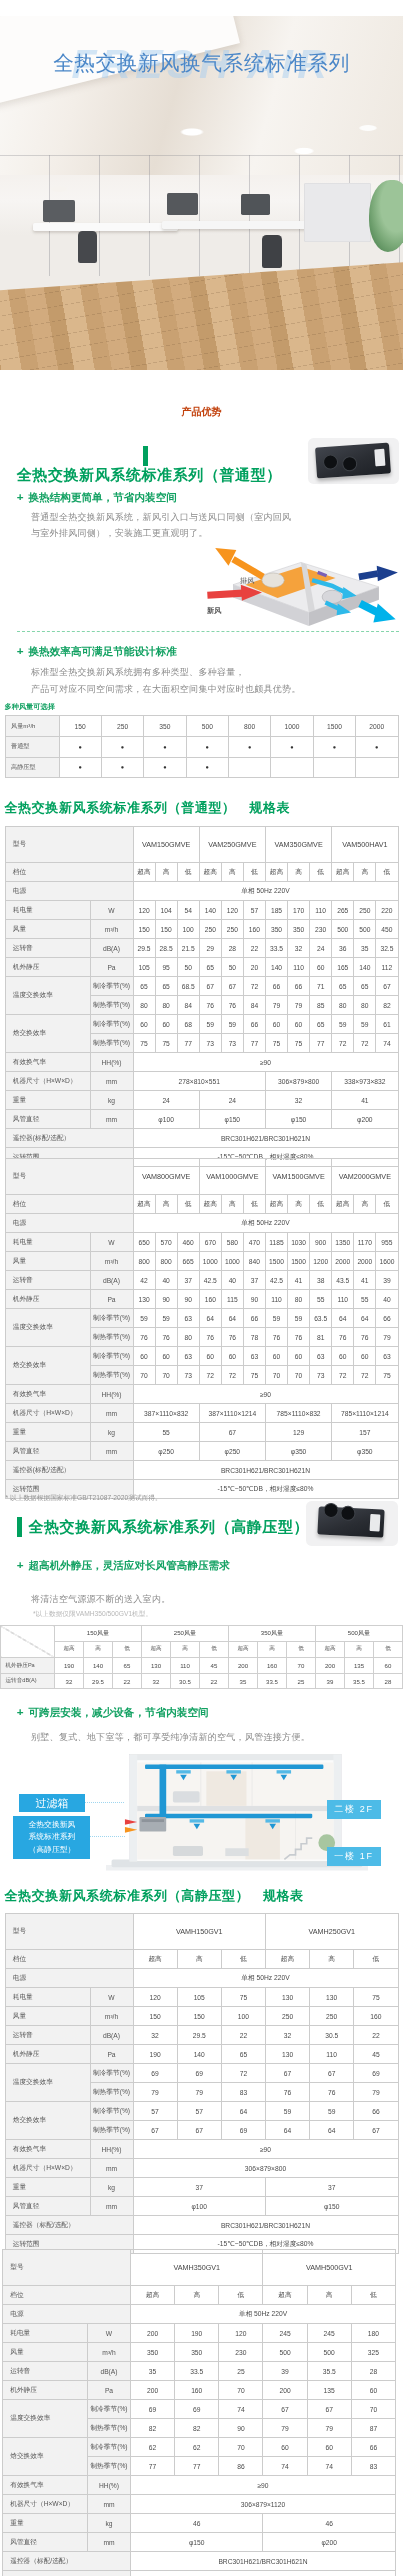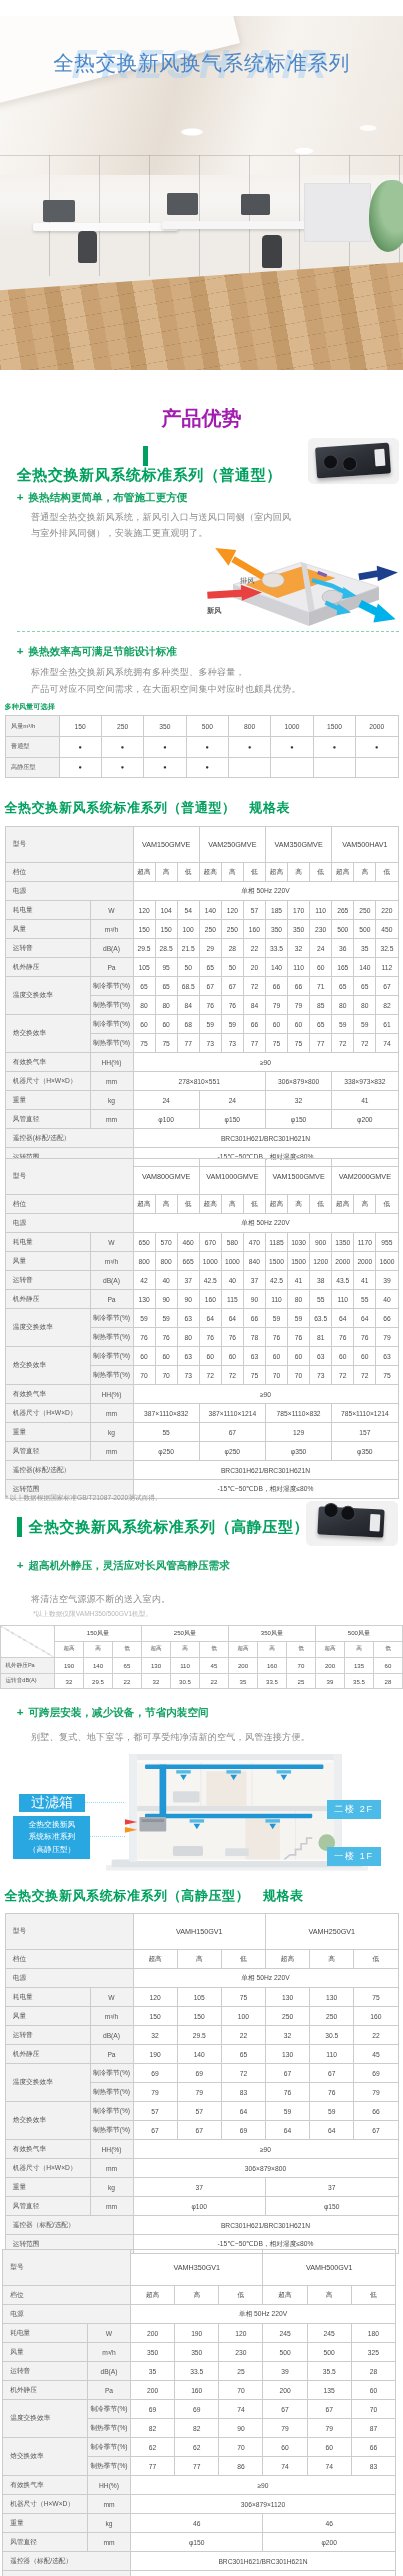--- a/index.html
+++ b/index.html
@@ -26,21 +26,21 @@
   .hero-floor:after{content:"";position:absolute;inset:0;
         background:repeating-linear-gradient(174deg,rgba(115,85,55,.22) 0 0.6px,rgba(0,0,0,0) 0.6px 14.5px);}
   .hero-plant{position:absolute;right:-7.8px;top:164px;width:42px;height:72px;border-radius:50% 40% 55% 45%;
         background:radial-gradient(ellipse at 65% 35%,#9cc498 0 40%,#79a877 62%,#5f9260 78%,rgba(95,146,96,0) 88%);}
   .hero-watermark{position:absolute;top:28px;width:100%;text-align:center;font-style:italic;font-weight:800;
         font-size:41px;line-height:1;color:rgba(168,205,240,.50);letter-spacing:4.5px;white-space:nowrap;}
   .hero-title{position:absolute;top:33px;width:100%;text-align:center;font-weight:normal;font-size:20.6px;
         color:#4b87c8;letter-spacing:0.6px;}
 
   
-  .center-heading{position:absolute;width:100%;text-align:center;font-size:20px;font-weight:bold;color:#a21caf;}
+  .center-heading{position:absolute;width:100%;text-align:center;font-size:10px;font-weight:bold;color:#c2410c;}
   .sec-header{position:absolute;left:16.7px;display:flex;align-items:center;}
   .sec-bar{width:5px;height:20px;background:#00a05e;margin-right:6.7px;}
   .sec-title{font-size:15px;font-weight:bold;color:#00a05e;letter-spacing:0.6px;}
   .feature-title{position:absolute;left:16.7px;display:flex;align-items:baseline;font-size:10.6px;font-weight:bold;color:#12a162;}
   .feature-title .plus{font-size:11.7px;margin-right:5px;font-weight:bold;}
   .body-line{position:absolute;left:31px;font-size:9px;color:#8b8b8b;letter-spacing:0.3px;}
   .tiny-note{position:absolute;font-size:6.7px;color:#b8b8b8;}
   .std-note{position:absolute;left:5.6px;font-size:6.7px;color:#929292;}
   .dashed-sep{position:absolute;left:16.7px;width:382px;border-top:1.1px dashed #85d5ab;}
   .table-caption{position:absolute;left:4.5px;font-size:7.2px;font-weight:bold;color:#12a162;}
@@ -124,21 +124,21 @@
   <div class="product" style="left:308px;top:422px;width:91px;height:46px;">
     <div class="unit-box" style="left:8.4px;top:6.7px;width:74px;height:31px;transform:rotate(-4deg);">
       <span class="port" style="left:6.7px;top:7.8px;"></span>
       <span class="port" style="left:26px;top:10.6px;"></span>
       <span class="sticker" style="right:5px;top:6.1px;"></span>
     </div>
   </div>
 
   <div class="feature-title" style="top:474px;">
     <span class="plus">+</span>
-    <span>换热结构更简单，布管施工更方便</span>
+    <span>换热结构更简单，节省内装空间</span>
   </div>
   <div class="body-line" style="top:495px;">普通型全热交换新风系统，新风引入口与送风口同侧（室内回风</div>
   <div class="body-line" style="top:511px;">与室外排风同侧），安装施工更直观明了。</div>
 
   <svg style="left:194px;top:525px;" width="205" height="94" viewBox="0 0 368 168">
     <polygon points="70,78 192,38 332,82 206,128" fill="#ececee" stroke="#c9c9cc" stroke-width="1"></polygon>
     <polygon points="92,78 192,46 254,66 150,102" fill="#f5a23c"></polygon>
     <polygon points="192,38 202,42 217,124 206,128" fill="#d8d8da"></polygon>
     <polygon points="70,78 206,128 206,152 70,101" fill="#d2d2d6"></polygon>
     <polygon points="206,128 332,82 332,105 206,152" fill="#c2c2c6"></polygon>
@@ -779,21 +779,21 @@
     <rect x="60" y="118" width="48" height="26" rx="2" fill="#a7adb3"></rect>
     <rect x="64" y="122" width="40" height="5" fill="#8d939a"></rect>
     <polygon points="34,122 56,127 34,132" fill="#e8413f"></polygon>
     <polygon points="34,136 56,141 34,146" fill="#f7941d"></polygon>
     <rect x="120" y="170" width="54" height="18" rx="3" fill="#d6d9db"></rect>
     <rect x="214" y="174" width="42" height="14" fill="#dcdfe1"></rect>
     <rect x="120" y="72" width="48" height="20" rx="3" fill="#dadde0"></rect>
     <circle cx="396" cy="164" r="15" fill="#a8c6a0"></circle>
     <polyline points="320,194 330,186 340,186 340,176 350,176 350,166 360,166 360,156 370,156" fill="none" stroke="#c8ccd0" stroke-width="3"></polyline>
   </svg>
-  <div class="callout" style="left:19px;top:1778px;width:66px;height:18px;font-size:14px;">
+  <div class="callout" style="left:19px;top:1778px;width:66px;height:18px;font-size:11px;">
     <span>过滤箱</span>
   </div>
   <div class="callout" style="left:13.4px;top:1800px;width:77px;height:43px;font-size:7.8px;line-height:1.55;">
     <span>全热交换新风</span>
     <span>系统标准系列</span>
     <span>（高静压型）</span>
   </div>
   <div class="leader" style="left:85px;top:1786px;width:39px;"></div>
   <div class="leader" style="left:90px;top:1820px;width:35px;"></div>
   <div class="floor-label" style="left:327px;top:1784px;">

